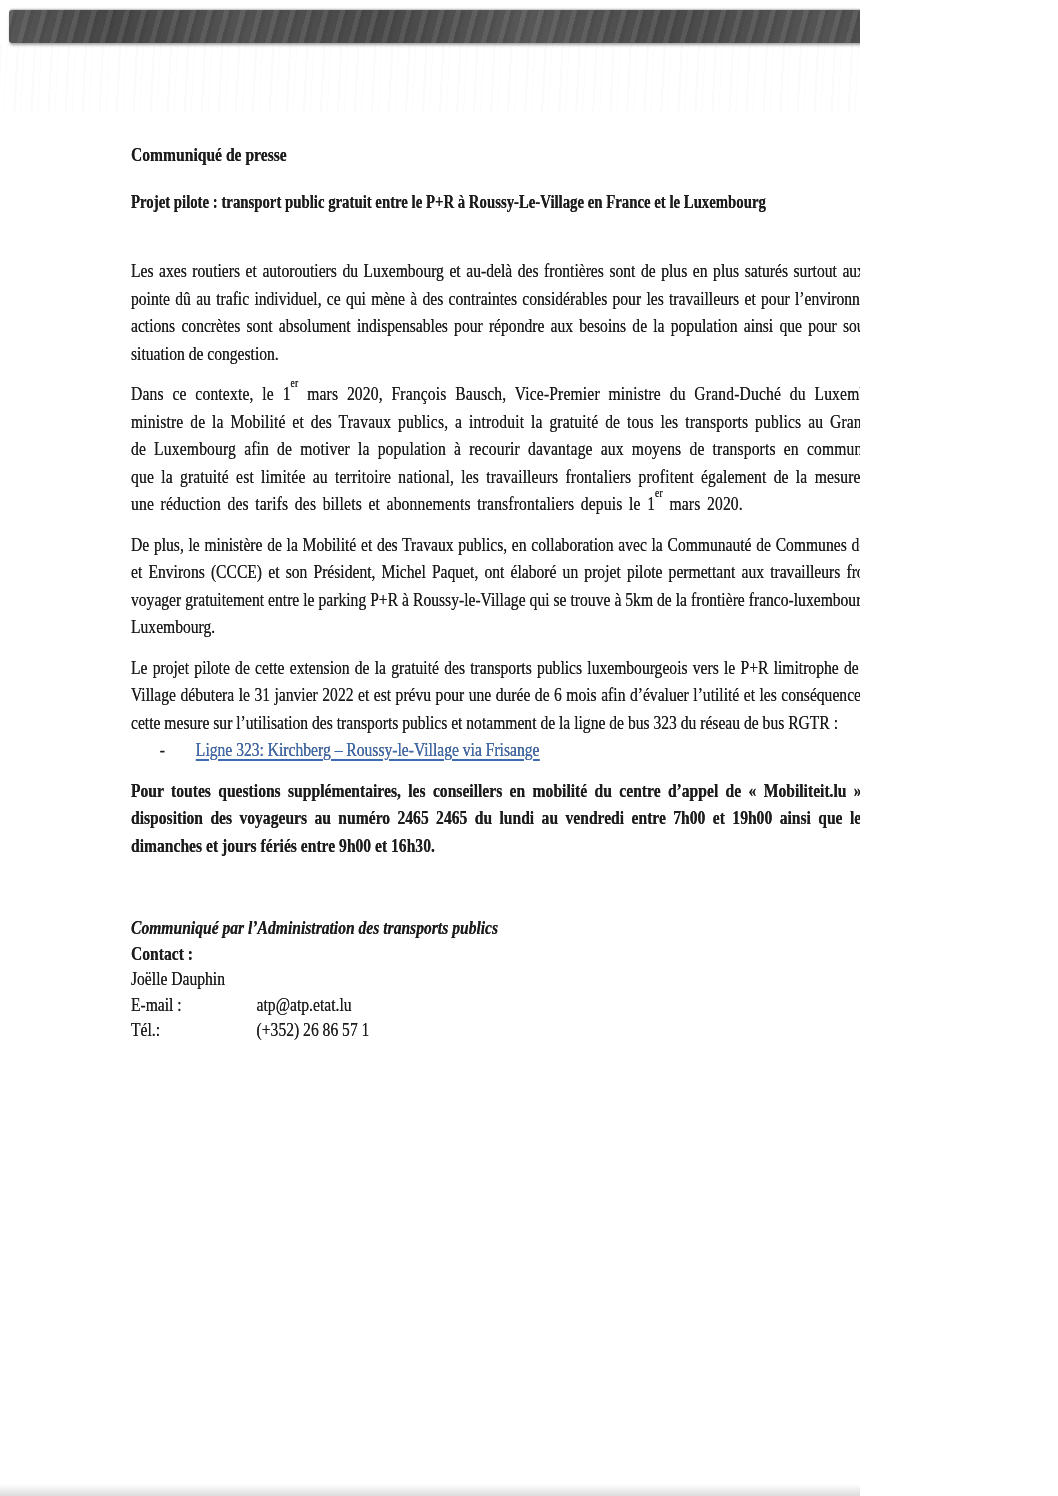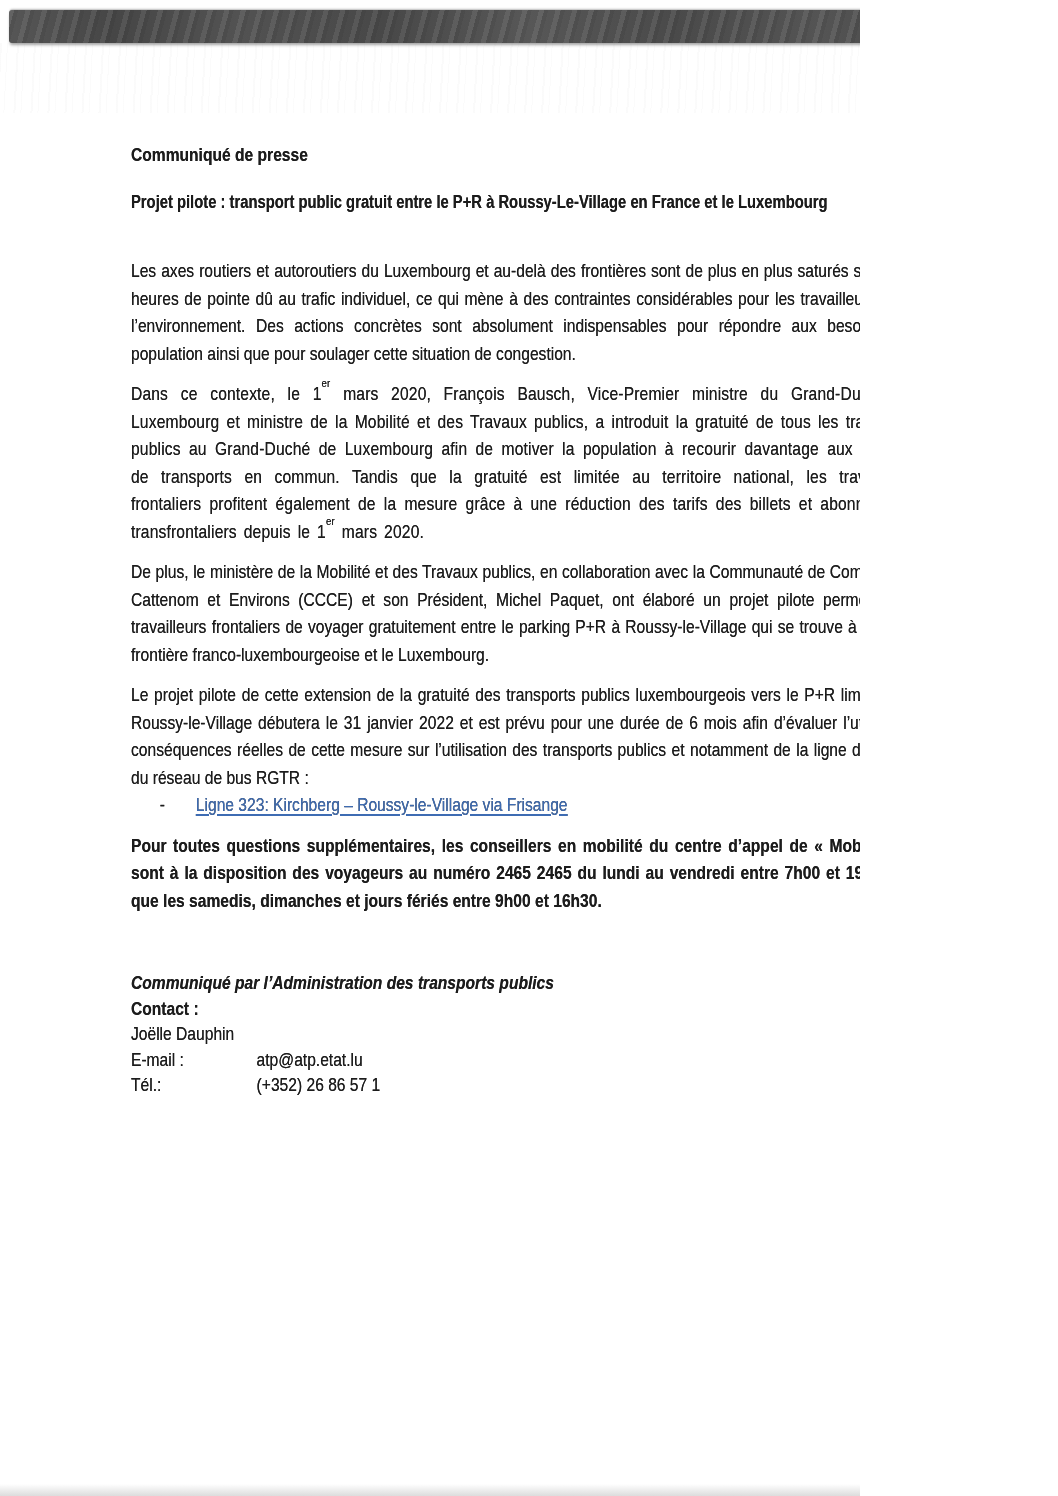--- a/index.html
+++ b/index.html
@@ -1,21 +1,21 @@
 <!DOCTYPE html>
 <html lang="fr" style="--text: #1c1c1c; --link: #3e6cb3; --scanbar: #4e4e4e; --pagebg: #ffffff;"><head>
 <meta charset="utf-8">
 <style>
   html,body{margin:0;padding:0;background:#ffffff;}
   .page{
     position:relative;
     width:860px;height:1496px;
     background:var(--pagebg,#ffffff);
     overflow:hidden;
-    font-family:Liberation Sans, sans-serif;
+    font-family:Liberation Serif, serif;
     color:var(--text,#1c1c1c);
   }
   
   .scan-bar{
     position:absolute;left:9px;top:10px;width:1040px;height:33px;
     background-color:var(--scanbar,#4e4e4e);
     background-image:linear-gradient(90deg,#565656,#464646 10%,#525252 22%,#484848 36%,#575757 50%,#4a4a4a 64%,#545454 78%,#474747 90%,#555555);
     border-radius:3px;
     box-shadow:0 3px 3px -1px rgba(90,90,90,.55),0 -2px 2px -1px rgba(100,100,100,.45);
   }

